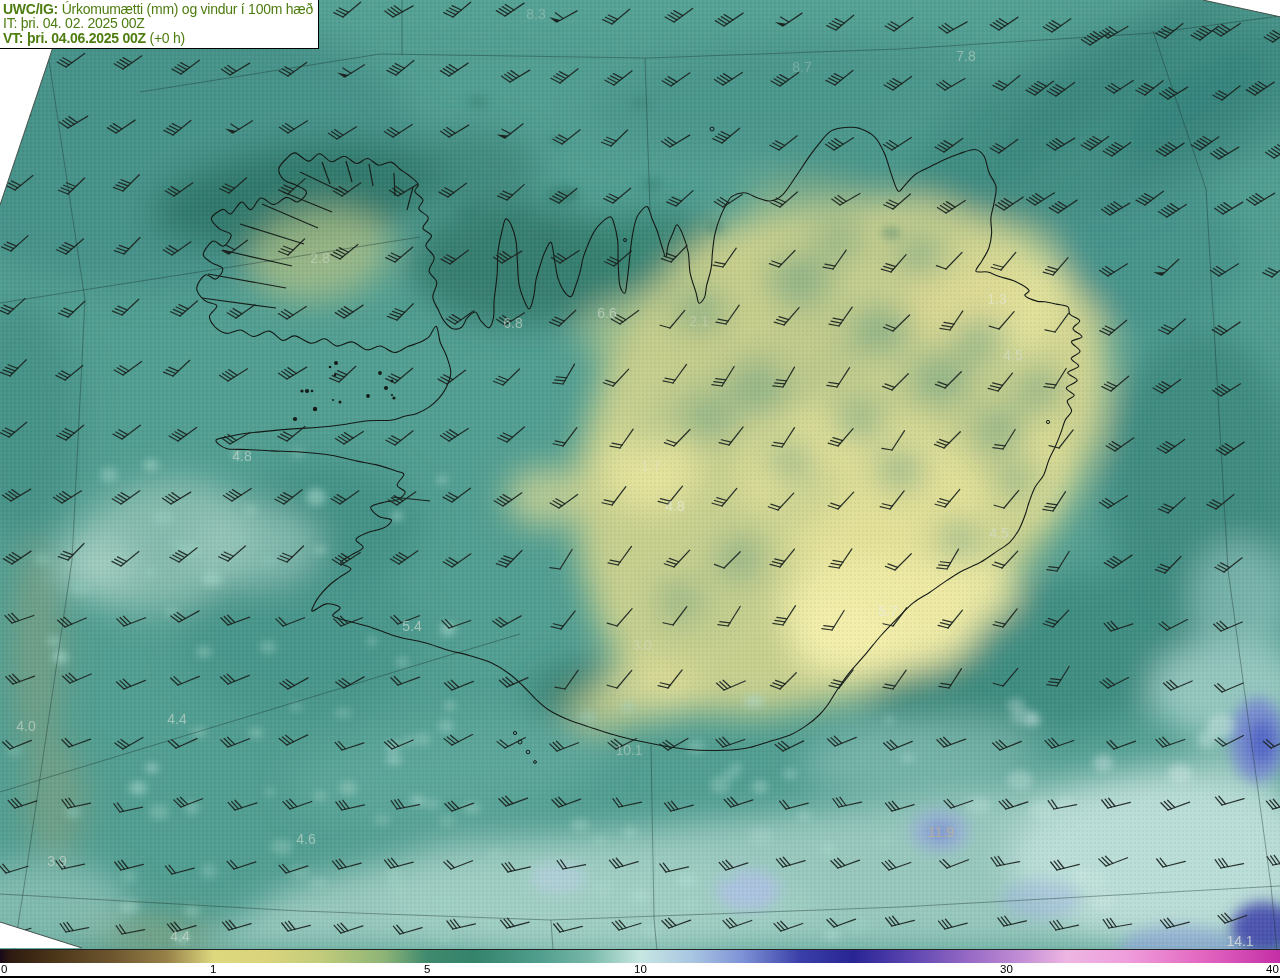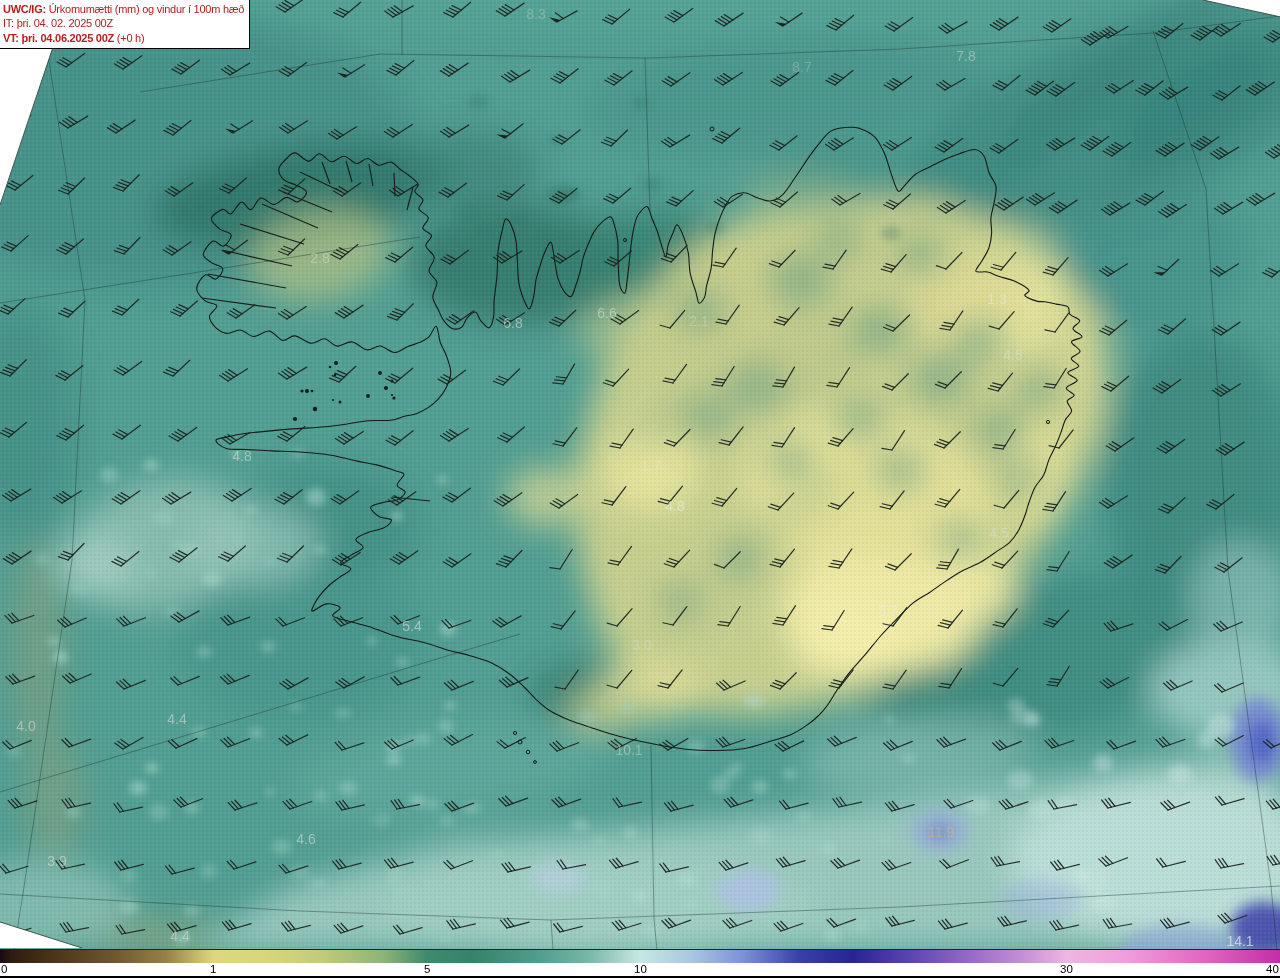--- a/index.html
+++ b/index.html
@@ -1,16 +1,16 @@
 <!DOCTYPE html>
 <html><head><meta charset="utf-8"><style>
 html,body{margin:0;padding:0;background:#fff;}
 body{font-family:"Liberation Sans",sans-serif;}
 #wrap{position:relative;width:1280px;height:978px;overflow:hidden;background:#fff;}
-#legend{position:absolute;left:0;top:0;background:#fff;border-right:1.5px solid #000;border-bottom:1.5px solid #000;padding:2px 5px 3px 3px;font-size:11px;line-height:14.4px;letter-spacing:-0.25px;color:#b91c1c;z-index:5;white-space:nowrap;}
+#legend{position:absolute;left:0;top:0;background:#fff;border-right:1.5px solid #000;border-bottom:1.5px solid #000;padding:2px 5px 3px 3px;font-size:14px;line-height:14.4px;letter-spacing:-0.25px;color:#4d7c0f;z-index:5;white-space:nowrap;}
 #legend b{font-weight:bold;}
 #cbar{position:absolute;left:0;top:949px;width:1280px;height:29px;}
 #cbar .bar{position:absolute;left:0;top:0;width:1280px;height:12.5px;background:linear-gradient(to right, #180818 0.00%, #2e1a10 0.80%, #4a3418 4.00%, #6f5830 9.00%, #978148 13.00%, #ddd77e 16.65%, #dad47c 21.00%, #c2cc7a 25.00%, #8db477 30.00%, #3f8a6e 33.35%, #34836b 37.00%, #4f9d8c 42.00%, #77b7a9 46.00%, #c7e7e2 50.00%, #a9c6e2 54.00%, #7e92d6 58.00%, #3a3fa8 62.50%, #282494 66.65%, #5a44b0 71.00%, #9a6cc6 76.00%, #c590d6 80.00%, #edb6e2 83.35%, #ef9edc 88.00%, #e266c0 94.00%, #c42ea6 100.00%);border-top:1.2px solid #222;}
 #cbar .lb{position:absolute;top:13.5px;font-size:11.5px;color:#000;}
 #cbar .bline{position:absolute;left:0;top:27px;width:1280px;height:1.6px;background:#000;}
 </style></head><body>
 <div id="wrap">
 <svg width="1280" height="949" viewBox="0 0 1280 949">
 <defs>
 <filter id="f18" x="-40%" y="-40%" width="180%" height="180%">
@@ -746,16 +746,16 @@
 <path d="M0,922 L82,948" stroke="#3a4540" stroke-width="0.9" fill="none"></path>
 </svg>
 <div id="legend"><b>UWC/IG:</b> Úrkomumætti (mm) og vindur í 100m hæð<br>IT: þri. 04. 02. 2025 00Z<br><b>VT: þri. 04.06.2025 00Z</b> (+0 h)</div>
 <div id="cbar">
 <div class="bar"></div>
 <span class="lb" style="left:1px;">0</span>
 <span class="lb" style="left:210px;">1</span>
 <span class="lb" style="left:424px;">5</span>
 <span class="lb" style="left:634px;text-align:right;">10</span>
 <span class="lb" style="left:847px;margin-top:12px;">15</span>
-<span class="lb" style="left:1060px;">30</span>
+<span class="lb" style="left:1000px;">30</span>
 <span class="lb" style="left:1266px;">40</span>
 <div class="bline"></div>
 </div>
 </div>
 </body></html>

